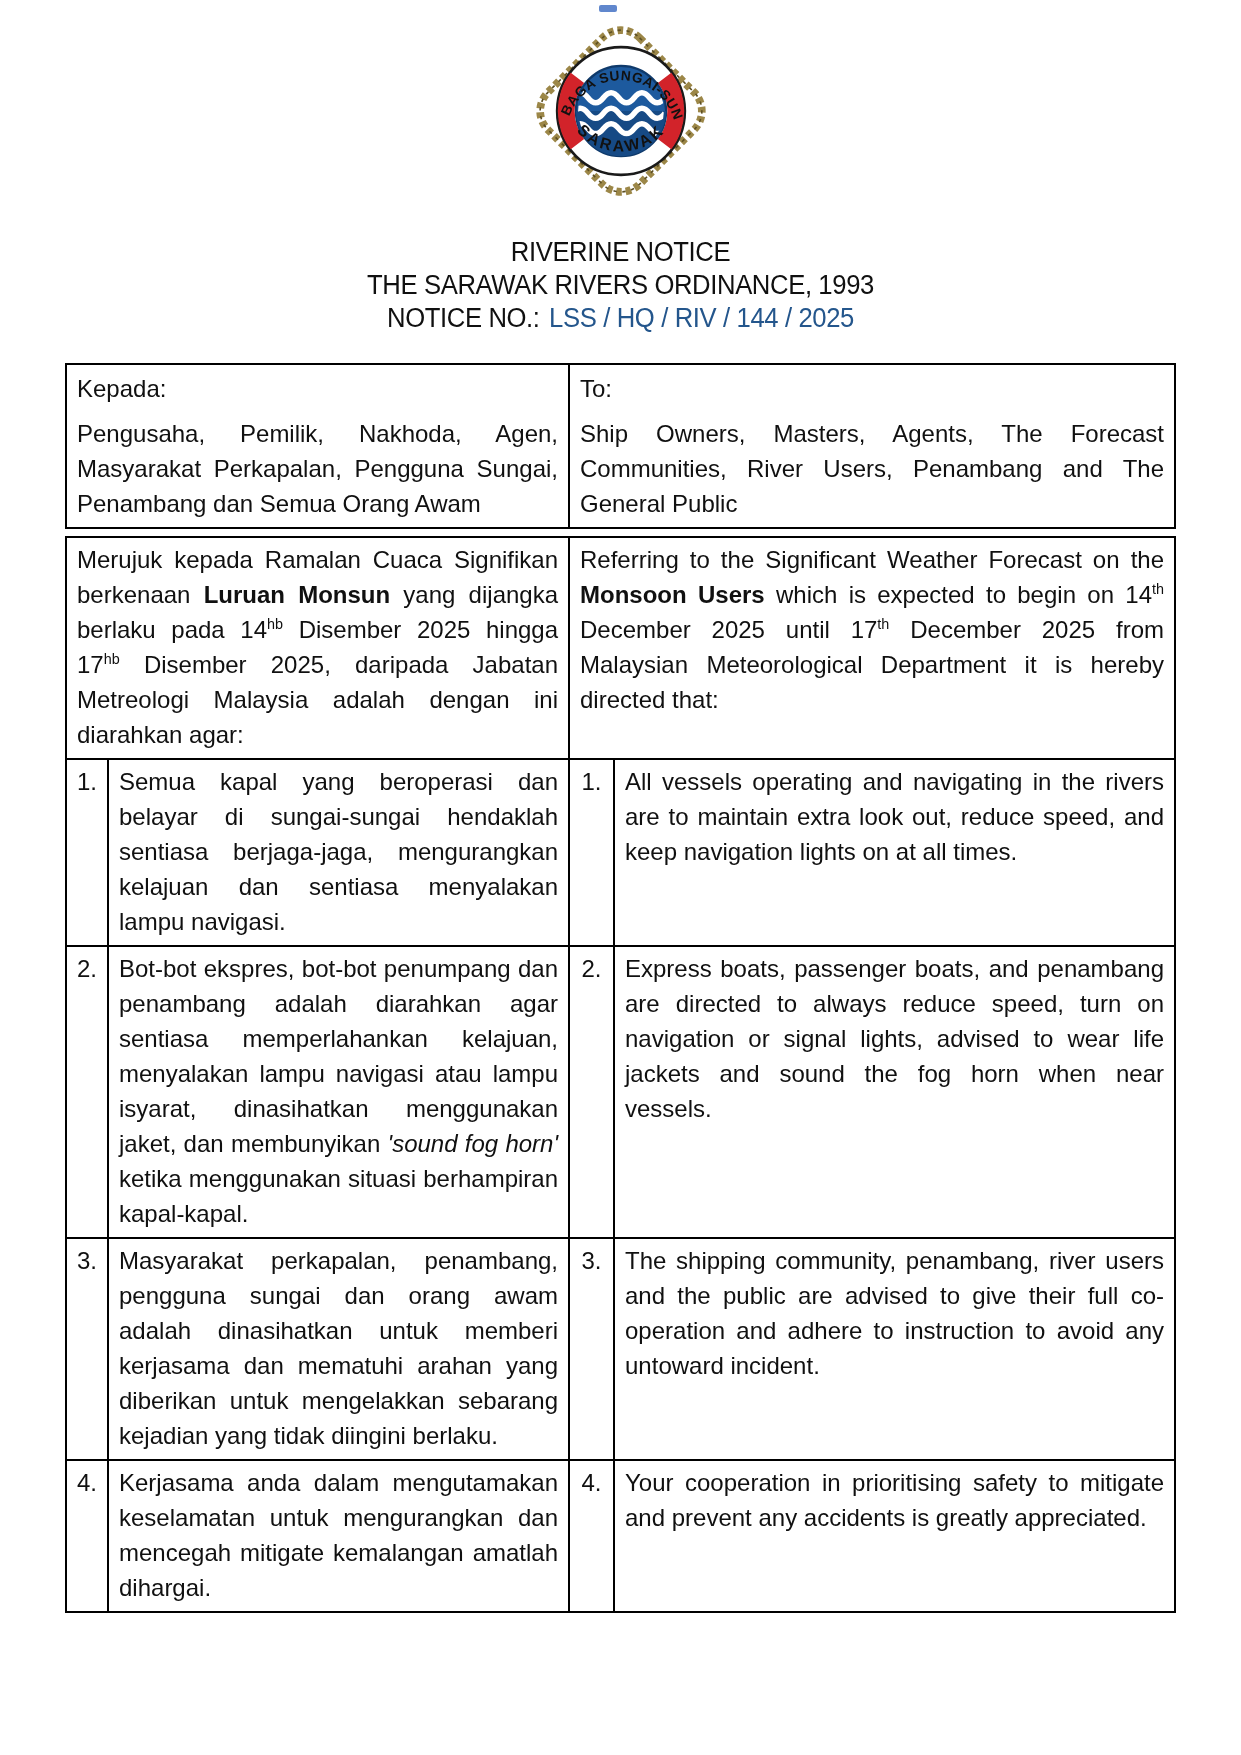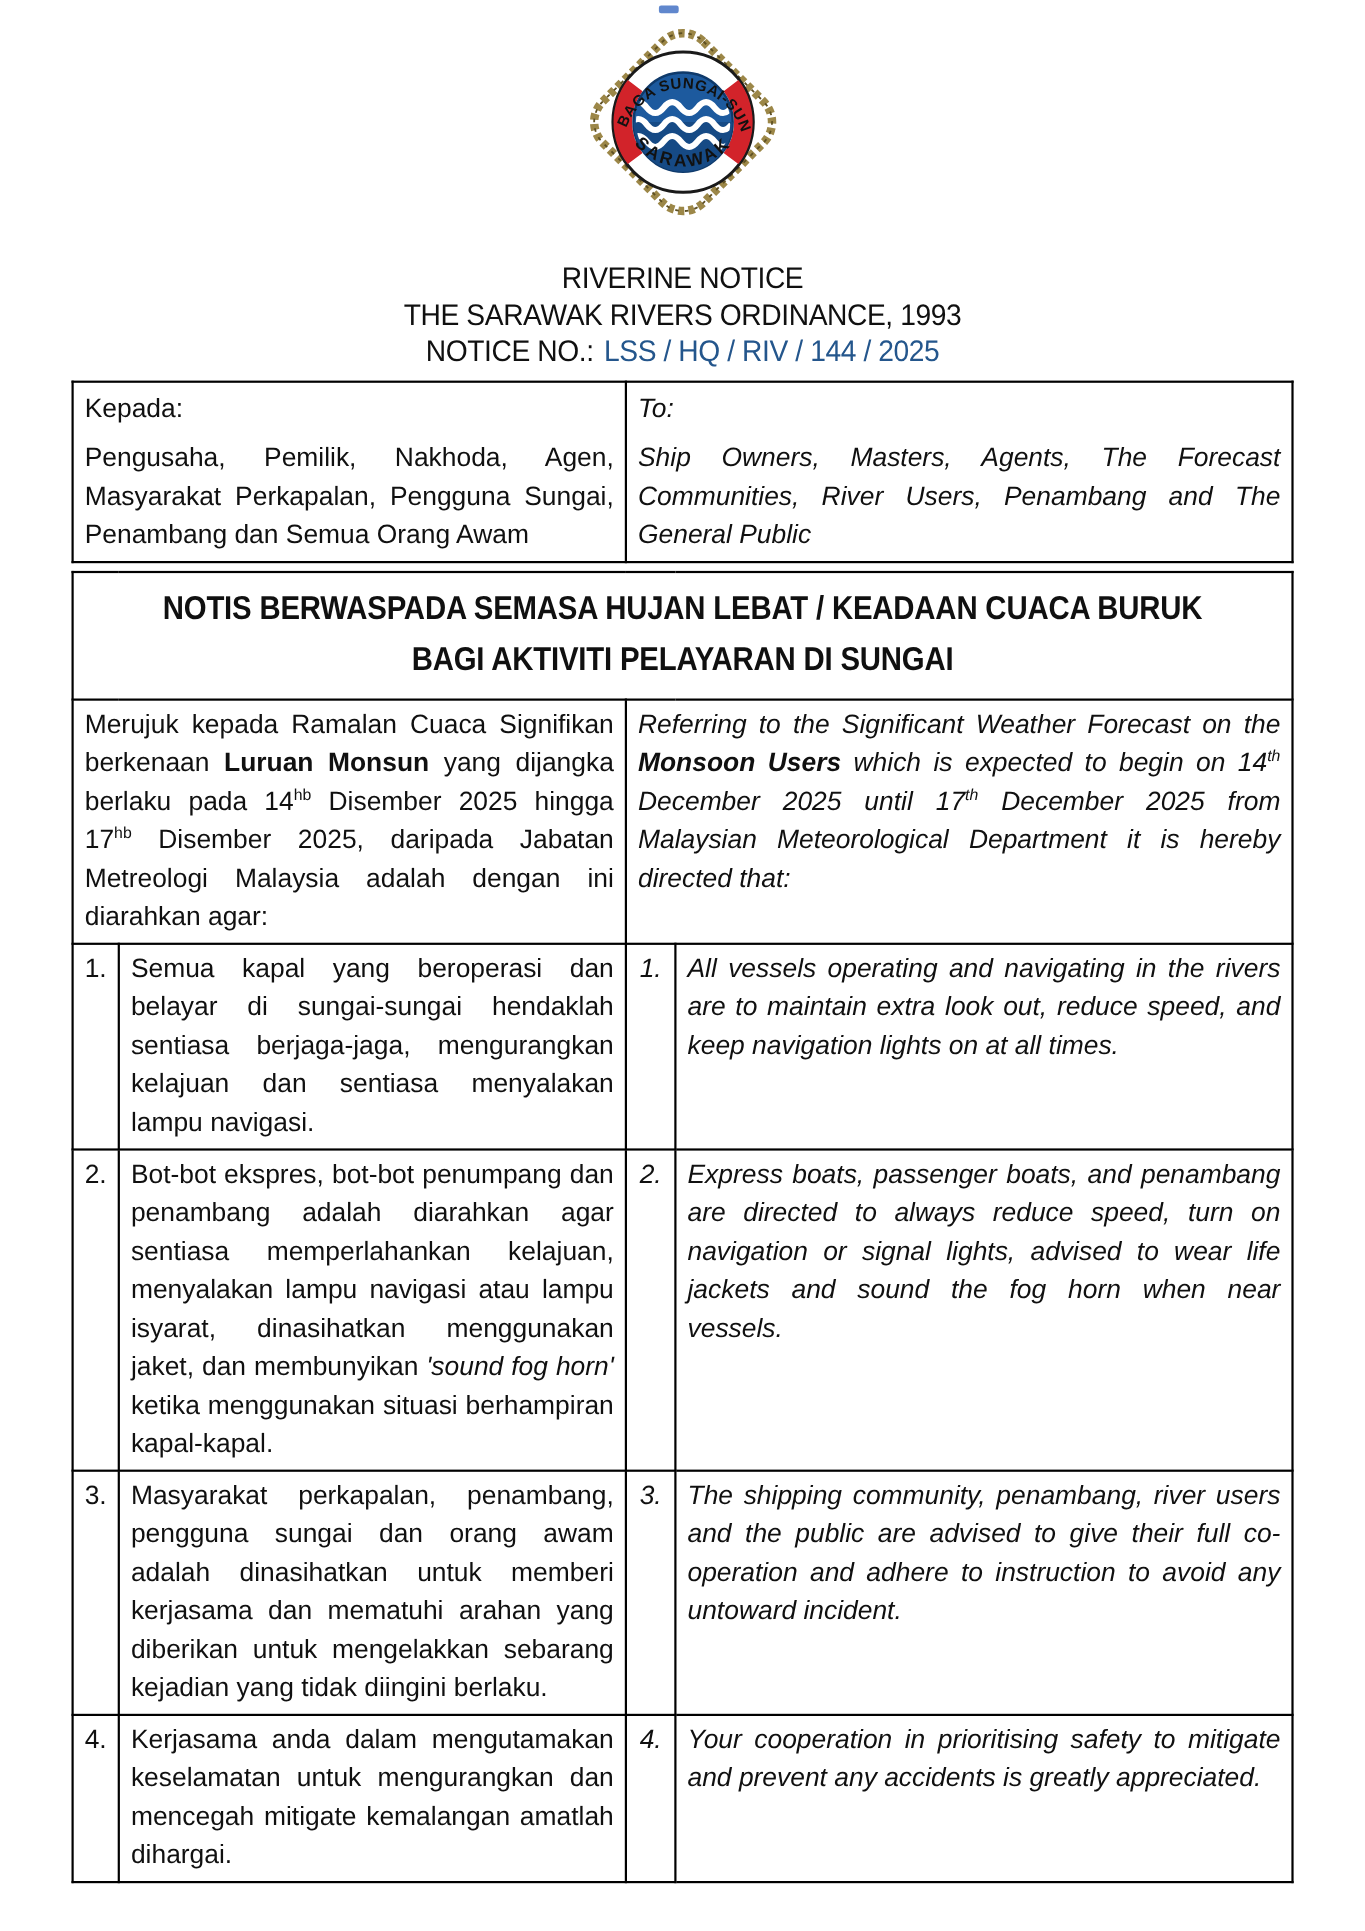--- a/index.html
+++ b/index.html
@@ -17,25 +17,25 @@
 
   
   .title-block{margin-top:22px;text-align:center;font-weight:normal;font-size:27px;line-height:33px;letter-spacing:-0.4px;}
   .title-block .cond{display:block;transform:scaleX(0.95);transform-origin:center;}
   .blue-no{color:#24568c;}
   .sp{display:inline-block;width:10px;}
 
   
   table{border-collapse:collapse;width:100%;table-layout:fixed;}
   td{border:2px solid #000;vertical-align:top;padding:4px 10px 6px 10px;font-size:24px;line-height:35px;}
-  .addr-table{margin-top:10px;padding-left:43px;}
+  .addr-table{margin-top:28px;padding-left:43px;}
   .addr-table td{height:112px;}
   .addr-label{margin:2px 0 10px 0;}
   .addr-body{margin:0;text-align:justify;}
-  .eng{font-style:italic;}
+  .eng{}
   .main-table{margin-top:7px;}
   .heading-cell{text-align:center;font-weight:bold;font-size:30px;line-height:46px;padding:10px 6px 12px 6px;}
   .heading-inner{display:block;transform:scaleX(0.89);transform-origin:center;letter-spacing:-0.2px;}
   .cell-text{text-align:justify;}
   .num-cell{text-align:center;padding:4px 4px 6px 4px;}
   .r-intro td{height:186px;}
   .r-item1 td{height:148px;}
   .r-item2 td{height:252px;}
   .r-item3 td{height:206px;}
   .r-item4 td{height:128px;}
@@ -108,25 +108,20 @@
 
   <table class="main-table">
     <colgroup>
         <col style="width:42px">
         <col style="width:461px">
         <col style="width:45px">
         <col>
       </colgroup>
 
     <tbody>
-        <tr>
-      <td colspan="4" class="heading-cell">
-        <span class="heading-inner">NOTIS BERWASPADA SEMASA HUJAN LEBAT / KEADAAN CUACA BURUK BAGI AKTIVITI PELAYARAN DI SUNGAI</span>
-      </td>
-    </tr>
 
     <tr class="r-intro">
       <td colspan="2" class="cell-text"><span>Merujuk kepada Ramalan Cuaca Signifikan berkenaan </span><b>Luruan Monsun</b><span> yang dijangka berlaku pada 14</span><sup>hb</sup><span> Disember 2025 hingga 17</span><sup>hb</sup><span> Disember 2025, daripada Jabatan Metreologi Malaysia adalah dengan ini diarahkan agar:</span></td>
       <td colspan="2" class="cell-text eng"><span>Referring to the Significant Weather Forecast on the </span><b>Monsoon Users</b><span> which is expected to begin on 14</span><sup>th</sup><span> December 2025 until 17</span><sup>th</sup><span> December 2025 from Malaysian Meteorological Department it is hereby directed that:</span></td>
     </tr>
 
     <tr class="r-item1">
       <td class="num-cell">1.</td>
       <td class="cell-text"><span>Semua kapal yang beroperasi dan belayar di sungai-sungai hendaklah sentiasa berjaga-jaga, mengurangkan kelajuan dan sentiasa menyalakan lampu navigasi.</span><i></i><span></span></td>
       <td class="num-cell eng">1.</td>

